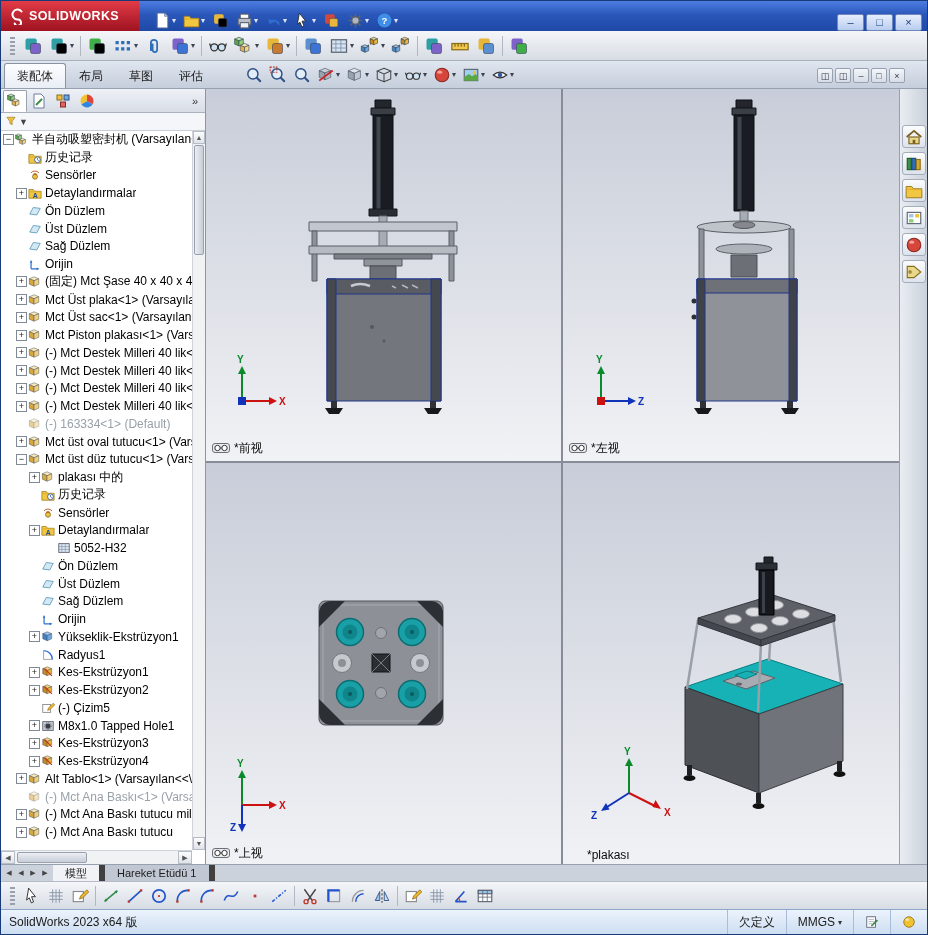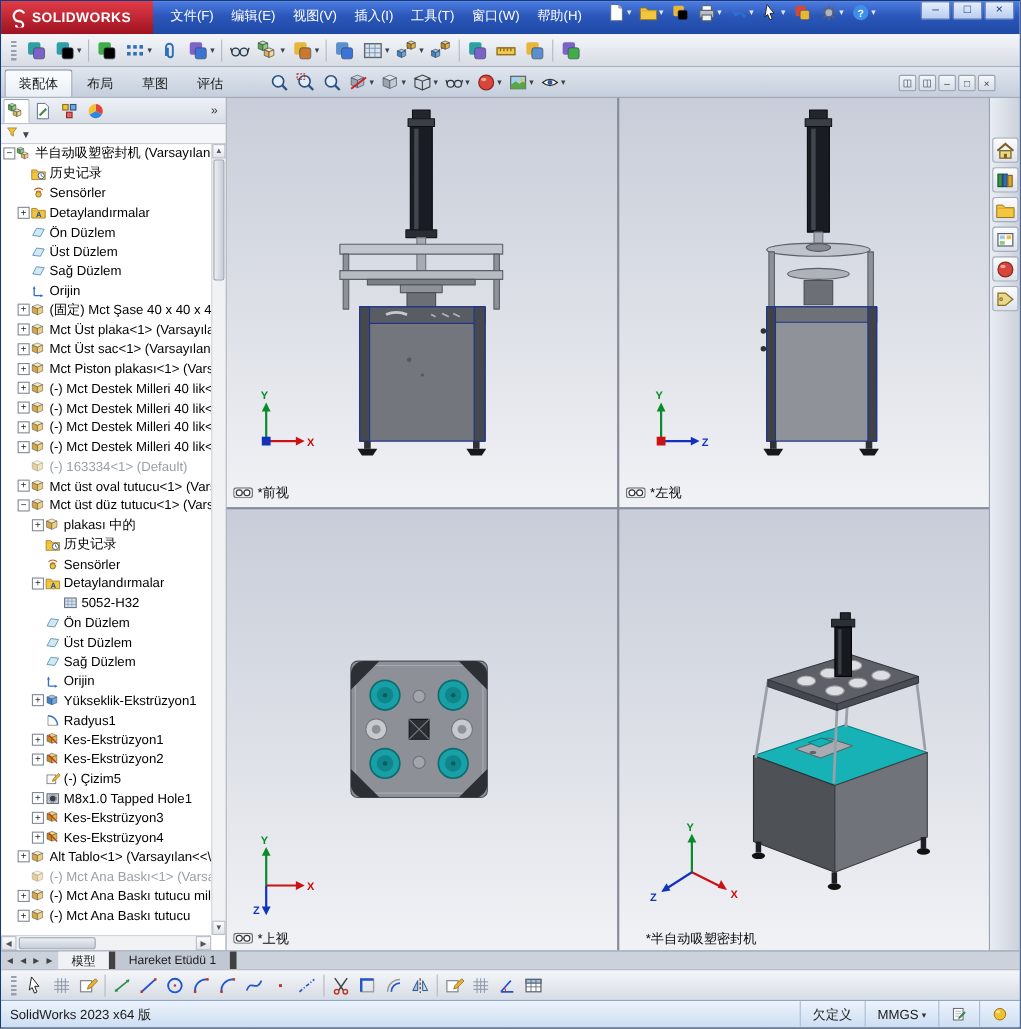--- a/index.html
+++ b/index.html
@@ -1,21 +1,21 @@
 <!DOCTYPE html>
 <html><head>
 <meta charset="utf-8">
 <style>
 *{margin:0;padding:0;box-sizing:border-box;}
 html,body{width:928px;height:935px;}
 body{font-family:"Liberation Sans","DejaVu Sans",sans-serif;background:#666;}
 .window{position:relative;width:928px;height:935px;background:#dfe3ea;border:1px solid #173a78;overflow:hidden;}
 
 
-.titlebar{position:absolute;top:0;left:0;right:0;height:30px;background:linear-gradient(#4d7de2,#2b57ba 45%,#1e49a6);display:flex;align-items:flex-start;}
+.titlebar{position:absolute;top:0;left:0;right:0;height:30px;background:linear-gradient(#4d7de2,#2b57ba 45%,#1e49a6);display:flex;align-items:flex-end;}
 .logo{width:138px;height:30px;background:linear-gradient(#e23b47,#9e1220);display:flex;align-items:center;gap:4px;padding-left:7px;color:#fff;flex:none;}
 .logo .brand{font-weight:bold;font-size:12.5px;letter-spacing:.4px;}
 .menubar{display:flex;margin-left:8px;}
 .menu-item{color:#fff;font-size:12px;padding:5px 8px;cursor:default;white-space:nowrap;}
 .quick{display:flex;align-items:center;margin-left:12px;gap:1px;}
 .ddlight{color:#dfe8fb;font-size:8px;margin-left:1px;}
 .ddarrow{color:#3a4150;font-size:8px;margin-left:1px;}
 .win-controls{margin-left:auto;display:flex;gap:2px;padding-right:5px;}
 .win-btn{width:27px;height:17px;background:linear-gradient(#e6eefc,#b9cdf0);border:1px solid #7087bc;border-radius:2px;font-size:11px;line-height:1;color:#1c3a78;display:flex;align-items:center;justify-content:center;}
 
@@ -91,29 +91,20 @@
 
 <div class="window">
 
   <div class="titlebar">
     <div class="logo">
       <svg width="17" height="17" viewBox="0 0 17 17">
         <path d="M13.5 3.5a5 5 0 1 0-4.2 8 3.2 3.2 0 1 1-2.6 4" fill="none" stroke="#fff" stroke-width="2" stroke-linecap="round"></path>
       </svg>
       <span class="brand">SOLIDWORKS</span>
     </div>
-    <div class="menubar" id="menubar">
-        <div class="menu-item">文件(F)</div>
-        <div class="menu-item">编辑(E)</div>
-        <div class="menu-item">视图(V)</div>
-        <div class="menu-item">插入(I)</div>
-        <div class="menu-item">工具(T)</div>
-        <div class="menu-item">窗口(W)</div>
-        <div class="menu-item">帮助(H)</div>
-      </div>
     <div class="quick" id="quickicons">
         <div class="tb-icon">
           <svg width="17" height="17" viewBox="0 0 16 16">
             <path d="M3 1h7l3 3v11H3z" fill="#fff" stroke="#5a6f94" stroke-width="0.9"></path>
             <path d="M10 1l3 3h-3z" fill="#cfd8ea" stroke="#5a6f94" stroke-width="0.7"></path>
           </svg>
           <span class="ddlight">▾</span>
         </div>
         <div class="tb-icon">
           <svg width="17" height="17" viewBox="0 0 16 16">
@@ -1091,21 +1082,21 @@
             <text x="61" y="292" fill="#0a8a2a">Y</text>
             <line x1="66" y1="330" x2="92" y2="343" stroke="#cc1111" stroke-width="2"></line>
             <path d="M98 346l-8.5 -2l3 -7z" fill="#cc1111"></path>
             <text x="101" y="353" fill="#cc1111">X</text>
             <line x1="66" y1="330" x2="44" y2="344" stroke="#1133bb" stroke-width="2"></line>
             <path d="M38 348l8.5 -1.5l-3.5 -6.5z" fill="#1133bb"></path>
             <text x="28" y="356" fill="#1133bb">Z</text>
           </g>
         </svg>
         <div class="view-label" id="label-q4">
-            <span>*半自动吸塑密封机</span>
+            <span>*plakası</span>
           </div>
       </div>
     </div>
 
     <div class="task-pane" id="taskpane">
         <div class="tp-btn">
           <svg width="18" height="18" viewBox="0 0 16 16">
             <path d="M1.5 8L8 2.5 14.5 8" fill="none" stroke="#7a5f20" stroke-width="1.6"></path>
             <rect x="3.5" y="8" width="9" height="6" fill="#e8d98a" stroke="#7a5f20"></rect>
             <rect x="6.8" y="10.5" width="2.4" height="3.5" fill="#7a5f20"></rect>

